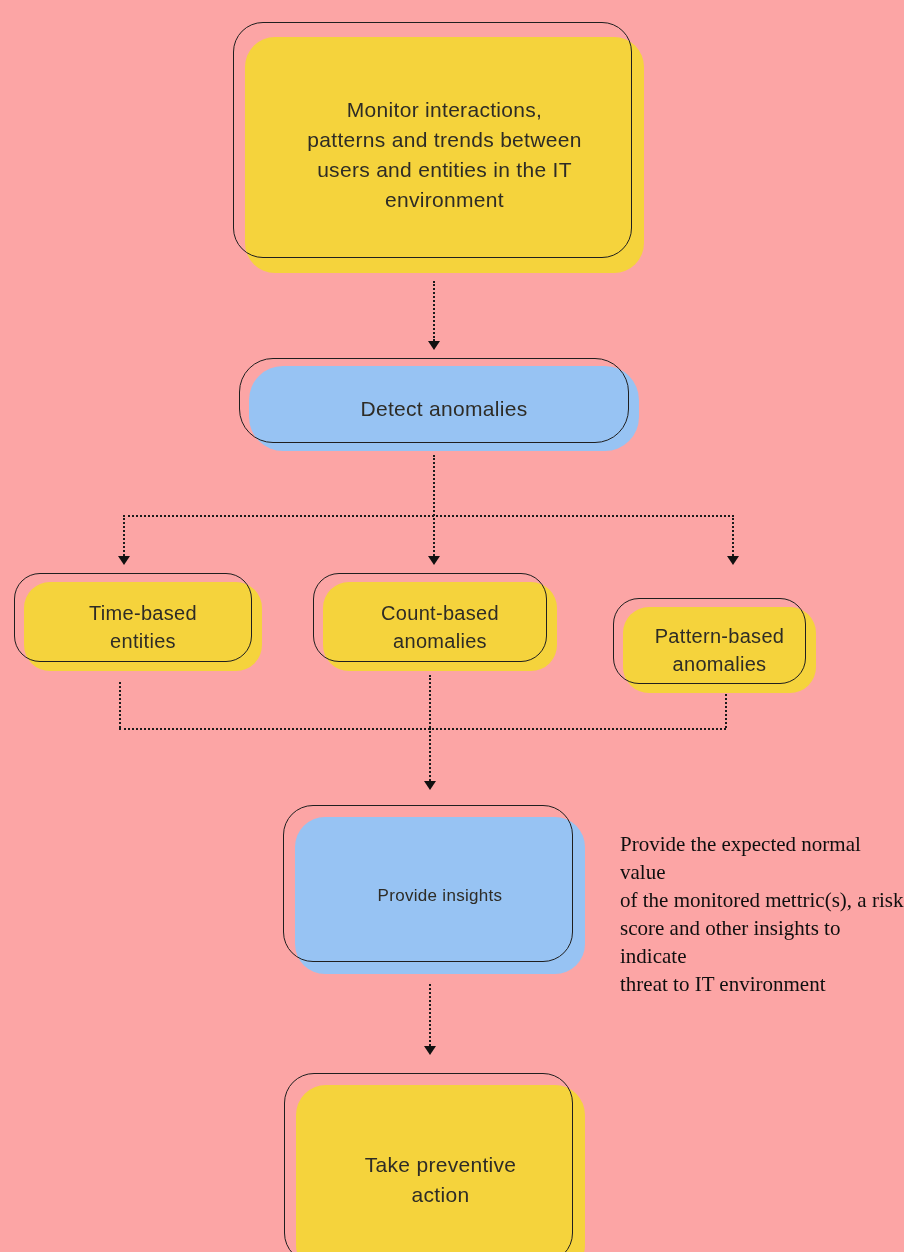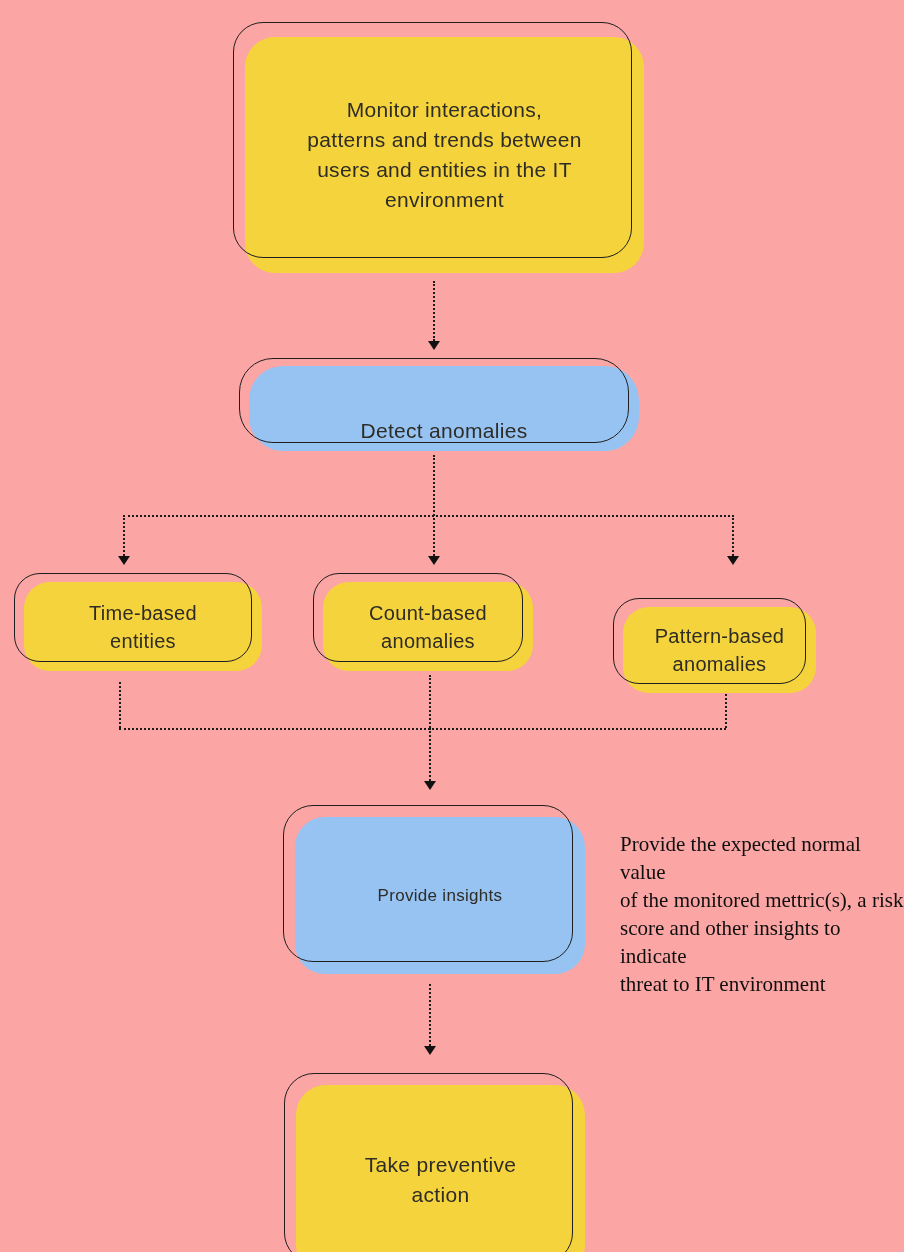--- a/index.html
+++ b/index.html
@@ -16,23 +16,23 @@
   .node .outline{position:absolute;left:0;top:0;width:100%;height:100%;border:1.5px solid #1f1f1f;border-radius:var(--r);box-sizing:border-box;}
   .node .label{
     position:absolute;left:var(--dx);top:var(--dy);width:100%;height:100%;
     display:flex;align-items:center;justify-content:center;text-align:center;
     color:#2e2c26;white-space:pre-line;letter-spacing:0.3px;
   }
   
   #n-monitor {left:233px;top:22px;  width:399px;height:236px;--dx:12px;--dy:15px;--r:30px;}
   #n-monitor .label{font-size:21px;line-height:30px;}
   #n-detect  {left:239px;top:358px; width:390px;height:85px; --dx:10px;--dy:8px; --r:34px;}
-  #n-detect .label{font-size:21px;line-height:26px;margin-top:22px;}
+  #n-detect .label{font-size:21px;line-height:26px;}
   #n-time    {left:14px; top:573px; width:238px;height:89px; --dx:10px;--dy:9px; --r:26px;}
-  #n-count   {left:313px;top:573px; width:210px;height:89px;border-radius:29px; --dx:10px;--dy:9px; --r:26px;}
+  #n-count   {left:313px;top:573px; width:234px;height:89px;border-radius:29px; --dx:10px;--dy:9px; --r:26px;}
   #n-pattern {left:613px;top:598px; width:193px;height:86px; --dx:10px;--dy:9px; --r:26px;}
   #n-time .label,#n-count .label,#n-pattern .label{font-size:20px;line-height:28px;}
   #n-insights{left:283px;top:805px; width:290px;height:157px;--dx:12px;--dy:12px;--r:30px;}
   #n-insights .label{font-size:17px;line-height:26px;}
   #n-action  {left:284px;top:1073px;width:289px;height:190px;--dx:12px;--dy:12px;--r:30px;}
   #n-action .label{font-size:21px;line-height:30px;}
   
   .vline{position:absolute;width:0;border-left:2px dotted #1b1b1b;}
   .hline{position:absolute;height:0;border-top:2px dotted #1b1b1b;}
   .ahead{position:absolute;width:0;height:0;border-left:6px solid transparent;border-right:6px solid transparent;border-top:9px solid #111;}

